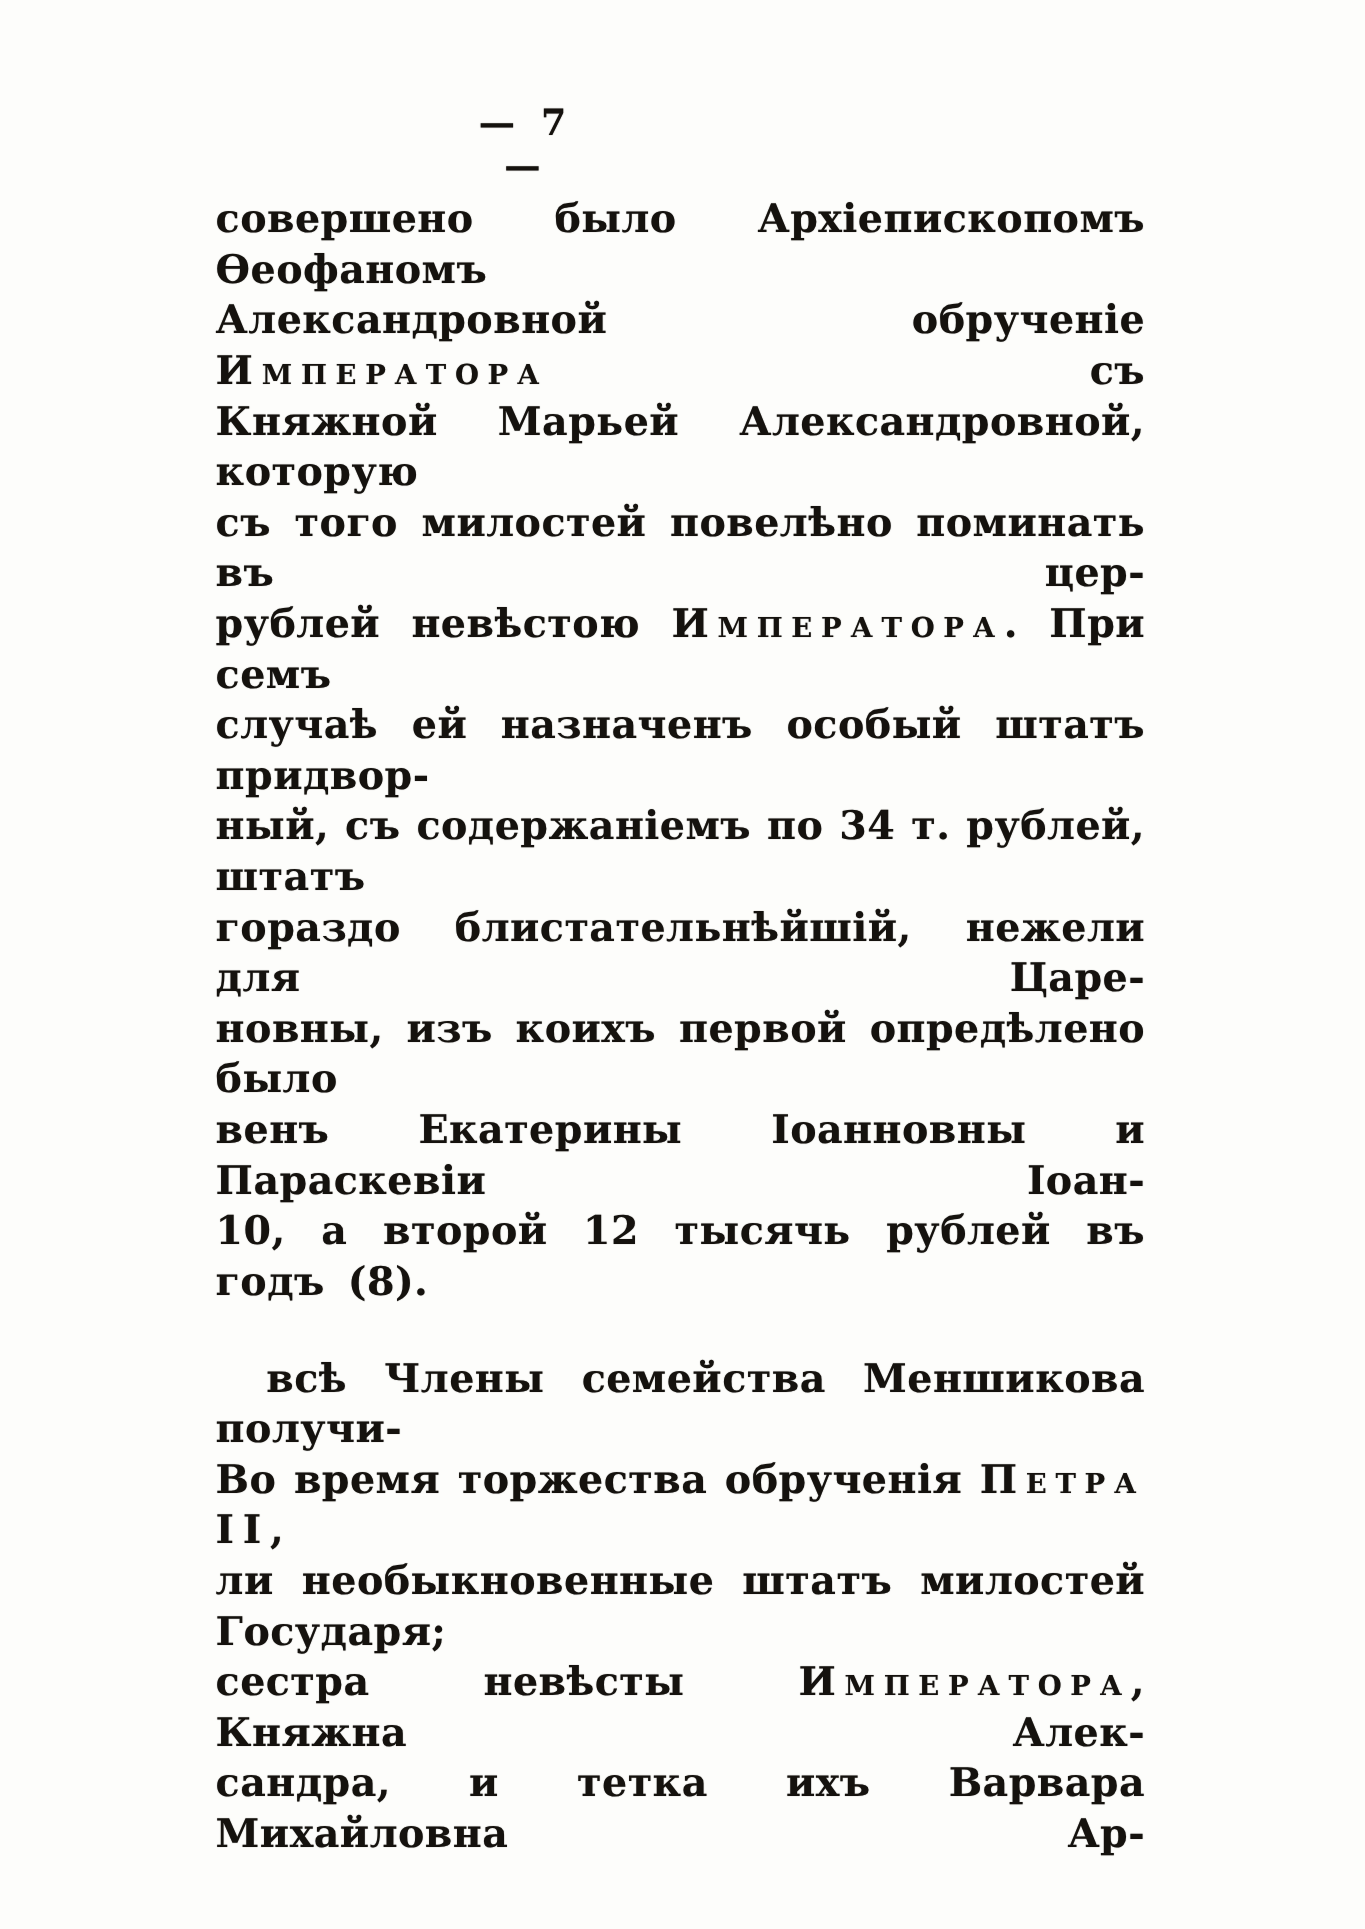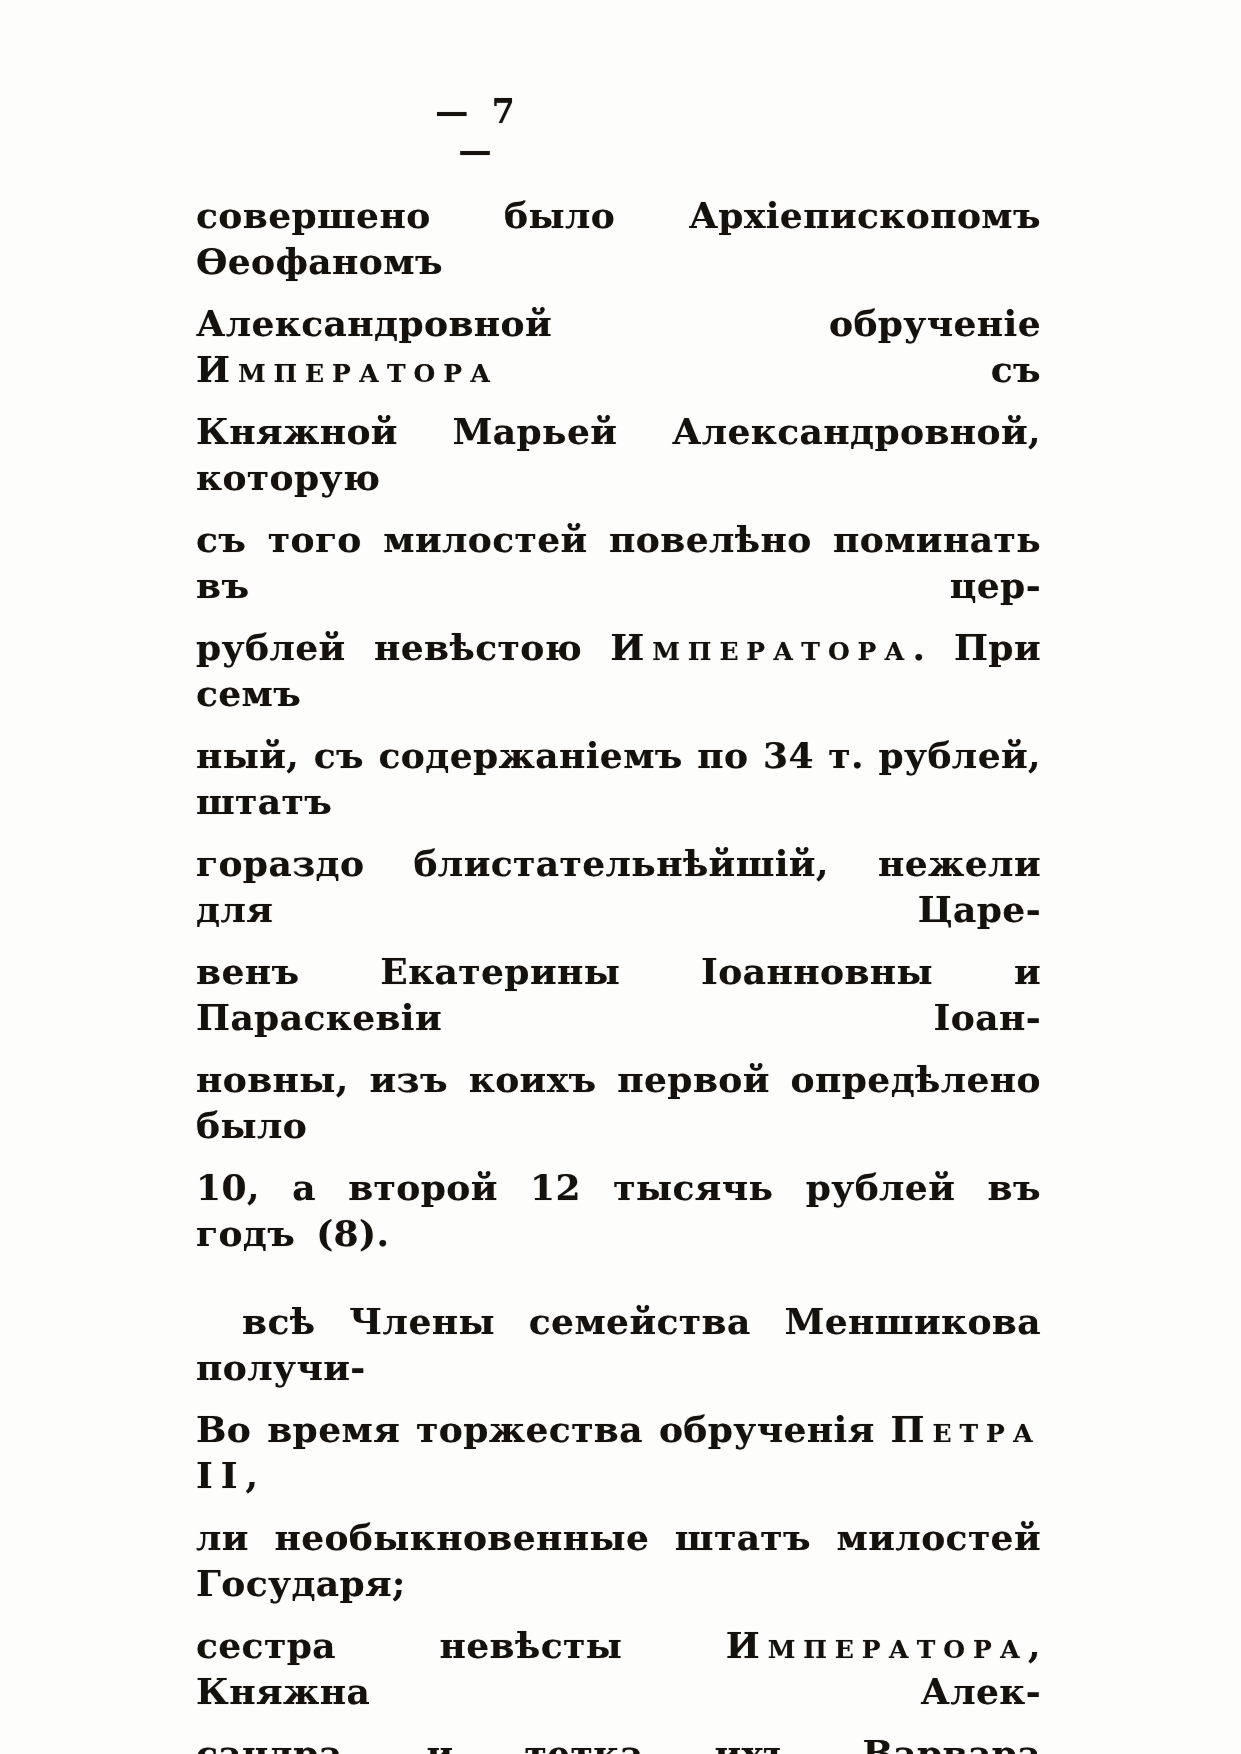--- a/index.html
+++ b/index.html
@@ -37,21 +37,20 @@
     font-weight: bold;
     letter-spacing: 0.4px;
     text-shadow: 0 0 1px rgba(21,18,14,0.45);
   }
   .paragraph { margin: 0; }
   .paragraph + .paragraph { margin-top: 42px; }
   .text-line {
     text-align: justify;
     text-align-last: justify;
     white-space: normal;
-    margin-top: 16px;
   }
   .text-line.no-just {
     text-align-last: left;
     word-spacing: 0.22em;
   }
   .paragraph.indent .text-line:first-child {
     text-indent: 46px;
   }
   .sc {
     font-variant-caps: small-caps;
@@ -63,24 +62,25 @@
 
 <div class="page">
   <div class="page-number">— 7 —</div>
   <div class="text-block" id="text-block">
       <div class="paragraph">
         <div class="text-line"><span>совершено было Архіепископомъ Ѳеофаномъ</span></div>
         <div class="text-line"><span>Александровной обрученіе </span><span class="sc">Императора</span><span> съ</span></div>
         <div class="text-line"><span>Княжной Марьей Александровной, которую</span></div>
         <div class="text-line"><span>съ того милостей повелѣно поминать въ цер-</span></div>
         <div class="text-line"><span>рублей невѣстою </span><span class="sc">Императора</span><span>. При семъ</span></div>
+        <div class="text-line"><span>случаѣ ей назначенъ особый штатъ придвор-</span></div>
         <div class="text-line"><span>ный, съ содержаніемъ по 34 т. рублей, штатъ</span></div>
         <div class="text-line"><span>гораздо блистательнѣйшій, нежели для Царе-</span></div>
+        <div class="text-line"><span>новны, изъ коихъ первой опредѣлено было</span></div>
         <div class="text-line"><span>венъ Екатерины Іоанновны и Параскевіи Іоан-</span></div>
-        <div class="text-line"><span>новны, изъ коихъ первой опредѣлено было</span></div>
         <div class="text-line no-just"><span>10, а второй 12 тысячь рублей въ годъ (8).</span></div>
       </div>
       <div class="paragraph indent">
         <div class="text-line"><span>всѣ Члены семейства Меншикова получи-</span></div>
         <div class="text-line"><span>Во время торжества обрученія </span><span class="sc">Петра II</span><span>,</span></div>
         <div class="text-line"><span>ли необыкновенные штатъ милостей Государя;</span></div>
         <div class="text-line"><span>сестра невѣсты </span><span class="sc">Императора</span><span>, Княжна Алек-</span></div>
         <div class="text-line"><span>сандра, и тетка ихъ Варвара Михайловна Ар-</span></div>
       </div>
     </div>

